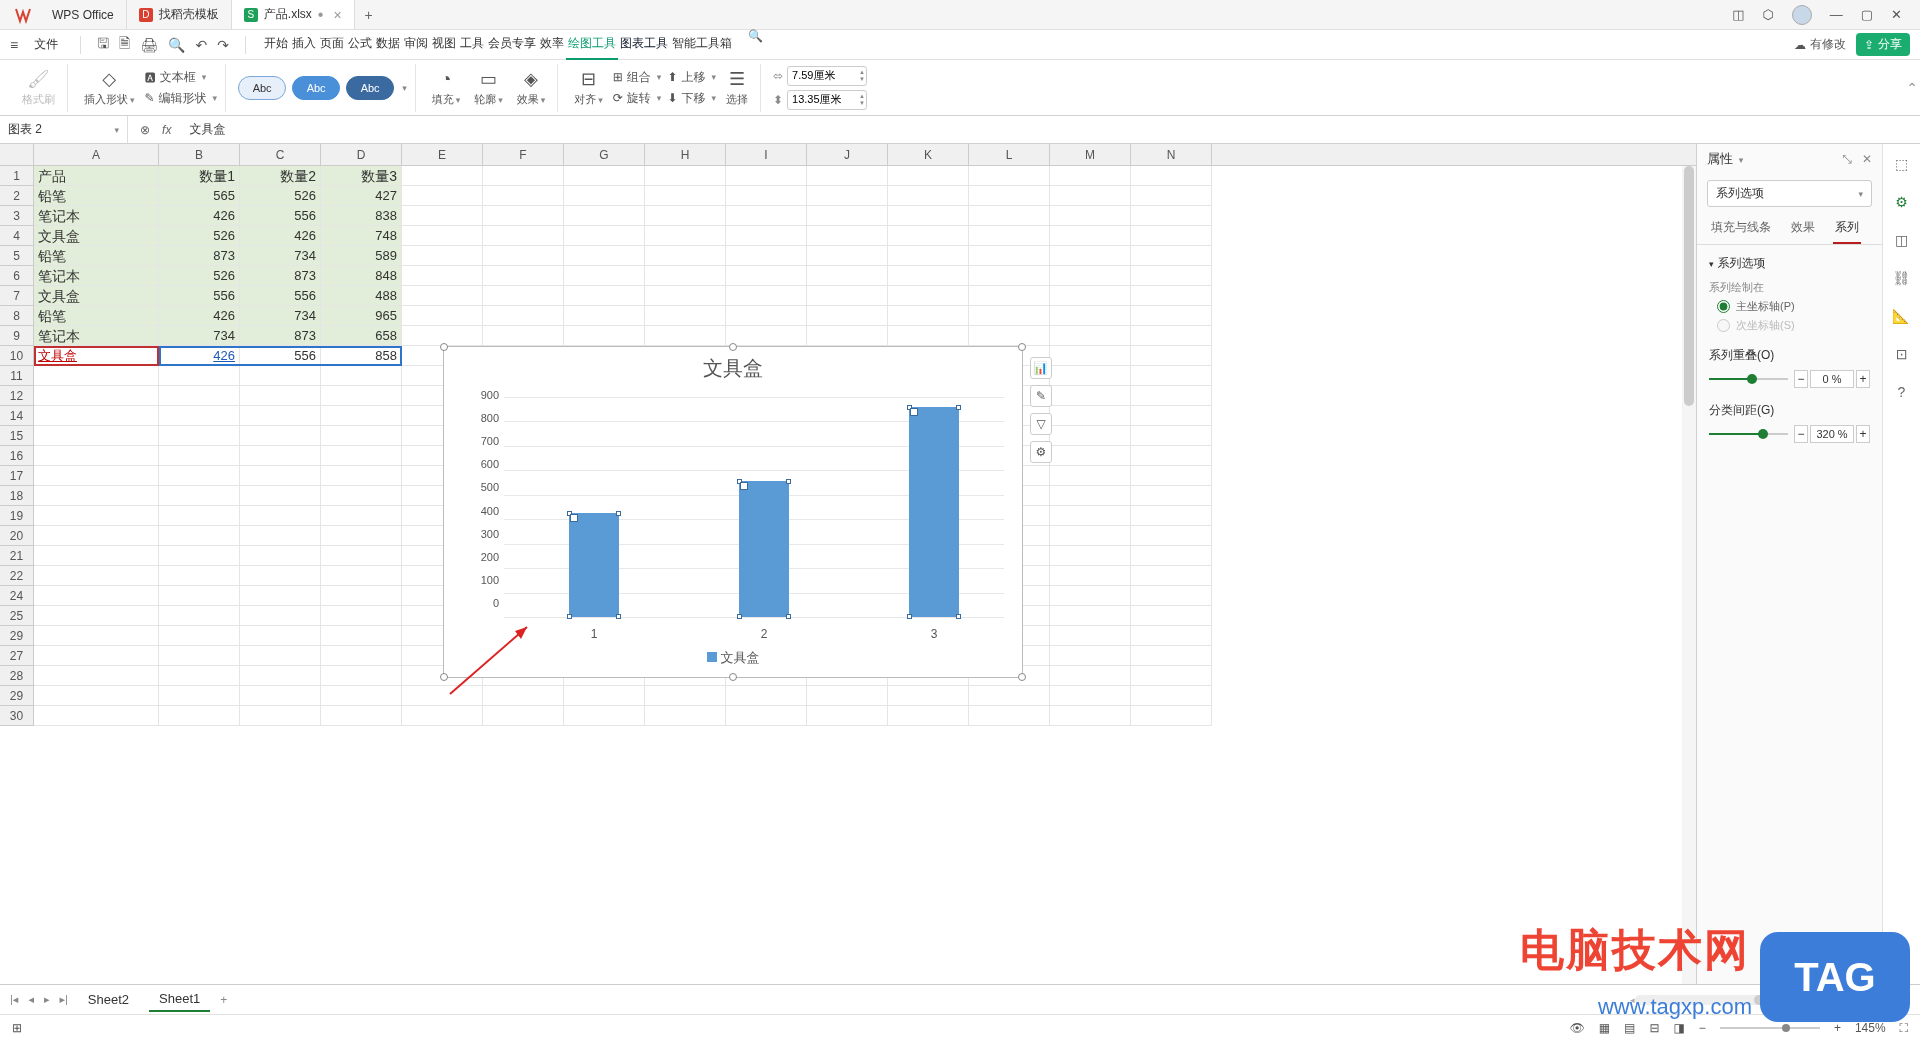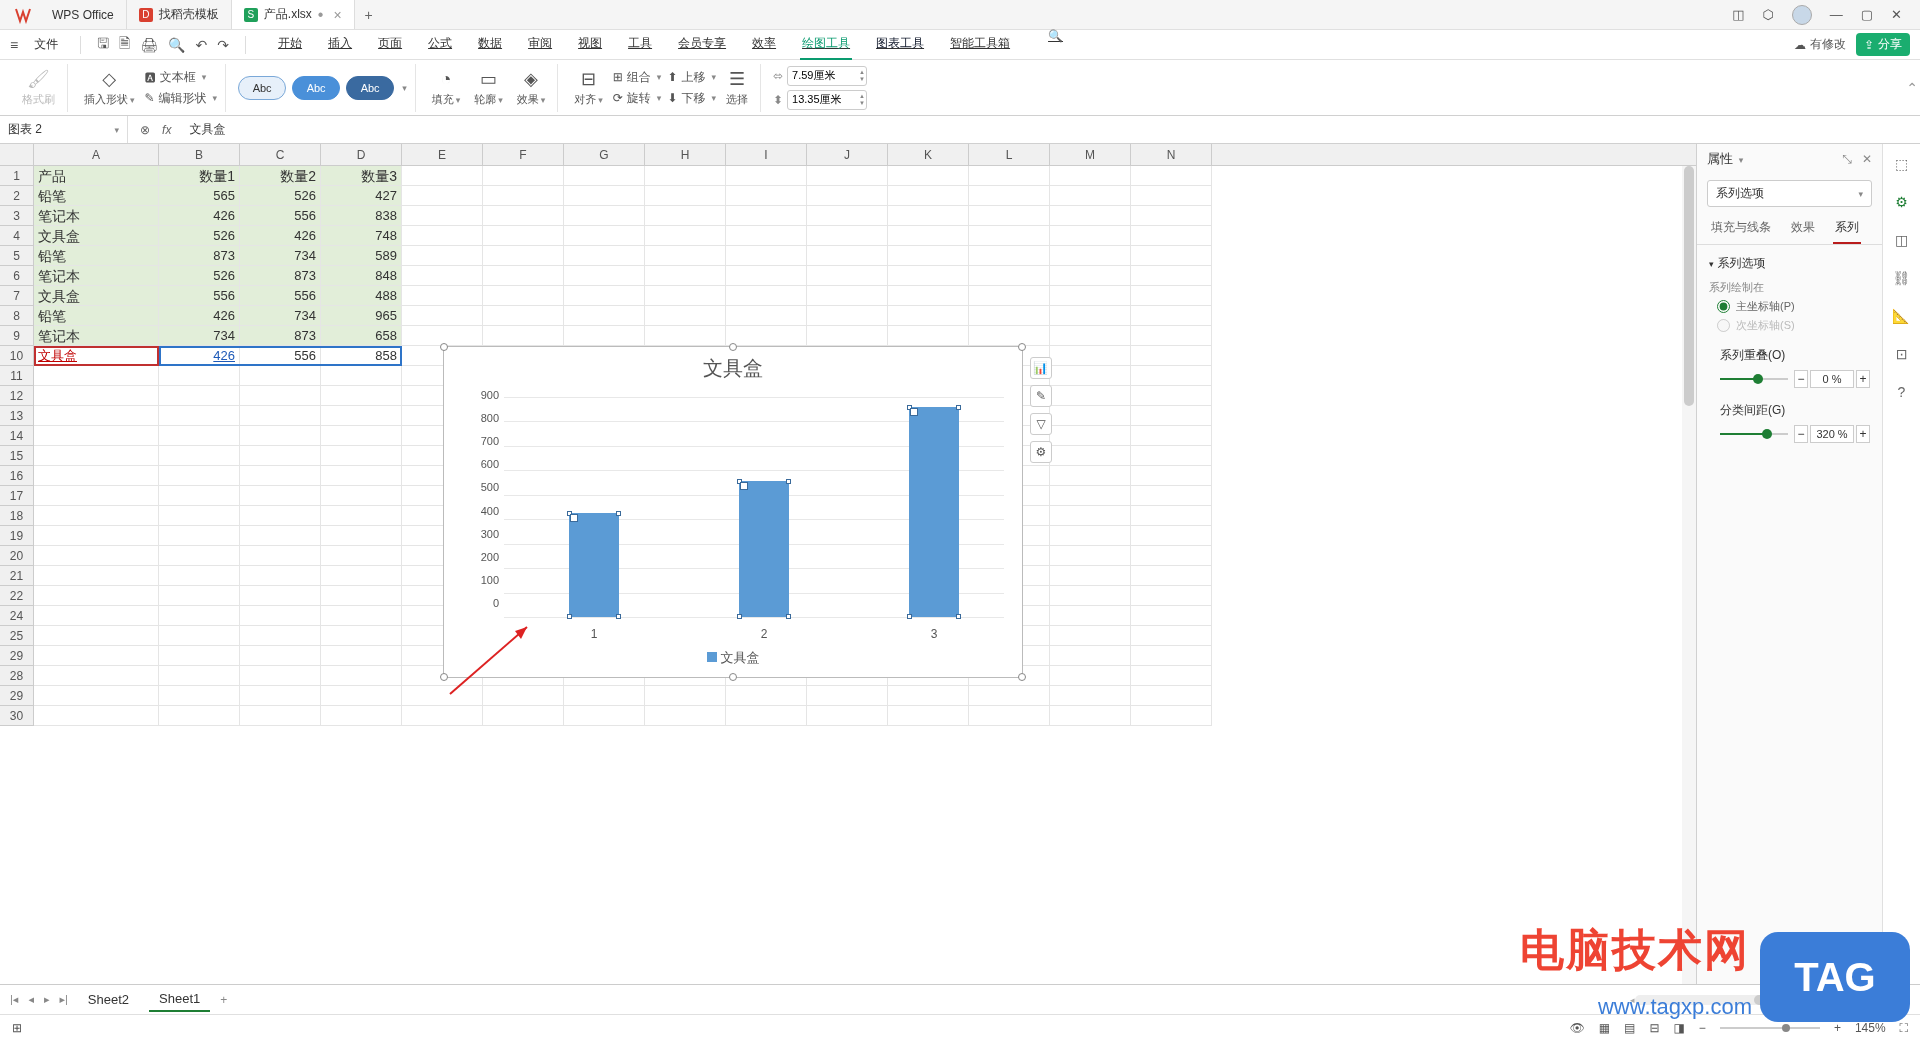--- a/index.html
+++ b/index.html
@@ -18,21 +18,21 @@
 .titlebar .winbtns { display: flex; gap: 18px; padding: 0 18px; align-items: center; color: #555; }
 .titlebar .winbtns span { font-size: 13px; }
 .avatar { width: 20px; height: 20px; border-radius: 50%; background: #c8d8e8; border: 1px solid #aaa; }
 
 
 .menubar { height: 30px; display: flex; align-items: center; border-bottom: 1px solid #e0e0e0; padding: 0 10px; gap: 2px; }
 .menubar .left { display: flex; align-items: center; gap: 10px; }
 .menubar .left .mb-ico { color: #555; font-size: 14px; }
 .menubar .file { padding: 0 6px; }
 .menubar .sep { width: 1px; height: 18px; background: #ddd; margin: 0 6px; }
-.menubar .tabs { display: flex; gap: 22px; margin-left: 22px; text-decoration: underline; }
+.menubar .tabs { display: flex; margin-left: 8px; }
 .menubar .tabs .mtab { padding: 6px 2px; cursor: pointer; color: #333; }
 .menubar .tabs .mtab.active { color: #0a9b6f; border-bottom: 2px solid #0a9b6f; }
 .menubar .tabs .mtab.sub-active { color: #0f172a; }
 .menubar .rightside { margin-left: auto; display: flex; align-items: center; gap: 10px; }
 .share-btn { background: #1aad6f; color: #fff; padding: 3px 8px; border-radius: 4px; display: flex; gap: 4px; align-items: center; }
 .modify { display: flex; gap: 4px; align-items: center; color: #555; }
 
 
 .ribbon { height: 56px; display: flex; align-items: center; padding: 0 10px; border-bottom: 1px solid #d0d0d0; gap: 4px; }
 .rgroup { display: flex; align-items: center; gap: 6px; padding: 0 8px; border-right: 1px solid #e5e5e5; height: 48px; }
@@ -105,21 +105,21 @@
 .rpanel .rp-head .rp-icons { display: flex; gap: 10px; color: #888; font-size: 12px; }
 .series-sel { margin: 6px 10px; border: 1px solid #ccc; padding: 4px 8px; border-radius: 3px; display: flex; justify-content: space-between; align-items: center; background: #fff; }
 .rp-tabs { display: flex; gap: 16px; padding: 0 12px; border-bottom: 1px solid #ddd; }
 .rp-tabs .rpt { padding: 6px 2px; font-size: 12px; color: #666; }
 .rp-tabs .rpt.active { color: #333; border-bottom: 2px solid #b91c1c; }
 .rp-section { padding: 10px 12px; }
 .rp-sect-title { font-size: 12px; margin-bottom: 8px; display: flex; align-items: center; gap: 4px; }
 .rp-sub { font-size: 11px; color: #888; margin: 8px 0 4px; }
 .rp-radio { display: flex; align-items: center; gap: 6px; font-size: 11px; color: #666; margin: 4px 0 4px 8px; }
 .rp-radio input { accent-color: #1e7e34; }
-.slider-row { margin-top: 4px; margin-left: 11px; }
+.slider-row { margin-top: 4px; }
 .slider-label { font-size: 12px; margin-bottom: 6px; }
 .slider-ctrl { display: flex; align-items: center; gap: 6px; }
 .slider-track { flex: 1; height: 2px; background: #ccc; position: relative; }
 .slider-track .fill { position: absolute; height: 2px; background: #1e7e34; }
 .slider-track .thumb { position: absolute; width: 10px; height: 10px; background: #1e7e34; border-radius: 50%; top: -4px; }
 .slider-val { display: flex; align-items: center; gap: 2px; }
 .slider-val .pm { width: 14px; height: 18px; border: 1px solid #ccc; text-align: center; font-size: 12px; line-height: 16px; background: #fff; }
 .slider-val .v { width: 44px; height: 18px; border: 1px solid #ccc; text-align: center; font-size: 11px; line-height: 16px; background: #fff; }
 
 
@@ -560,37 +560,20 @@
           <div class="cell empty"></div>
           <div class="cell empty"></div>
           <div class="cell empty"></div>
           <div class="cell empty"></div>
           <div class="cell empty"></div>
           <div class="cell empty"></div>
           <div class="cell empty"></div>
           <div class="cell empty"></div>
         </div>
         <div class="row">
-          <div class="rh">13</div>
-          <div class="cell empty" style="width: 125px;"></div>
-          <div class="cell empty"></div>
-          <div class="cell empty"></div>
-          <div class="cell empty"></div>
-          <div class="cell empty"></div>
-          <div class="cell empty"></div>
-          <div class="cell empty"></div>
-          <div class="cell empty"></div>
-          <div class="cell empty"></div>
-          <div class="cell empty"></div>
-          <div class="cell empty"></div>
-          <div class="cell empty"></div>
-          <div class="cell empty"></div>
-          <div class="cell empty"></div>
-        </div>
-        <div class="row">
           <div class="rh">14</div>
           <div class="cell empty" style="width: 125px;"></div>
           <div class="cell empty"></div>
           <div class="cell empty"></div>
           <div class="cell empty"></div>
           <div class="cell empty"></div>
           <div class="cell empty"></div>
           <div class="cell empty"></div>
           <div class="cell empty"></div>
           <div class="cell empty"></div>
@@ -765,20 +748,37 @@
           <div class="cell empty"></div>
           <div class="cell empty"></div>
           <div class="cell empty"></div>
           <div class="cell empty"></div>
           <div class="cell empty"></div>
           <div class="cell empty"></div>
           <div class="cell empty"></div>
         </div>
         <div class="row">
           <div class="rh">29</div>
+          <div class="cell empty" style="width: 125px;"></div>
+          <div class="cell empty"></div>
+          <div class="cell empty"></div>
+          <div class="cell empty"></div>
+          <div class="cell empty"></div>
+          <div class="cell empty"></div>
+          <div class="cell empty"></div>
+          <div class="cell empty"></div>
+          <div class="cell empty"></div>
+          <div class="cell empty"></div>
+          <div class="cell empty"></div>
+          <div class="cell empty"></div>
+          <div class="cell empty"></div>
+          <div class="cell empty"></div>
+        </div>
+        <div class="row">
+          <div class="rh">27</div>
           <div class="cell empty" style="width: 125px;"></div>
           <div class="cell empty"></div>
           <div class="cell empty"></div>
           <div class="cell empty"></div>
           <div class="cell empty"></div>
           <div class="cell empty"></div>
           <div class="cell empty"></div>
           <div class="cell empty"></div>
           <div class="cell empty"></div>
           <div class="cell empty"></div>

